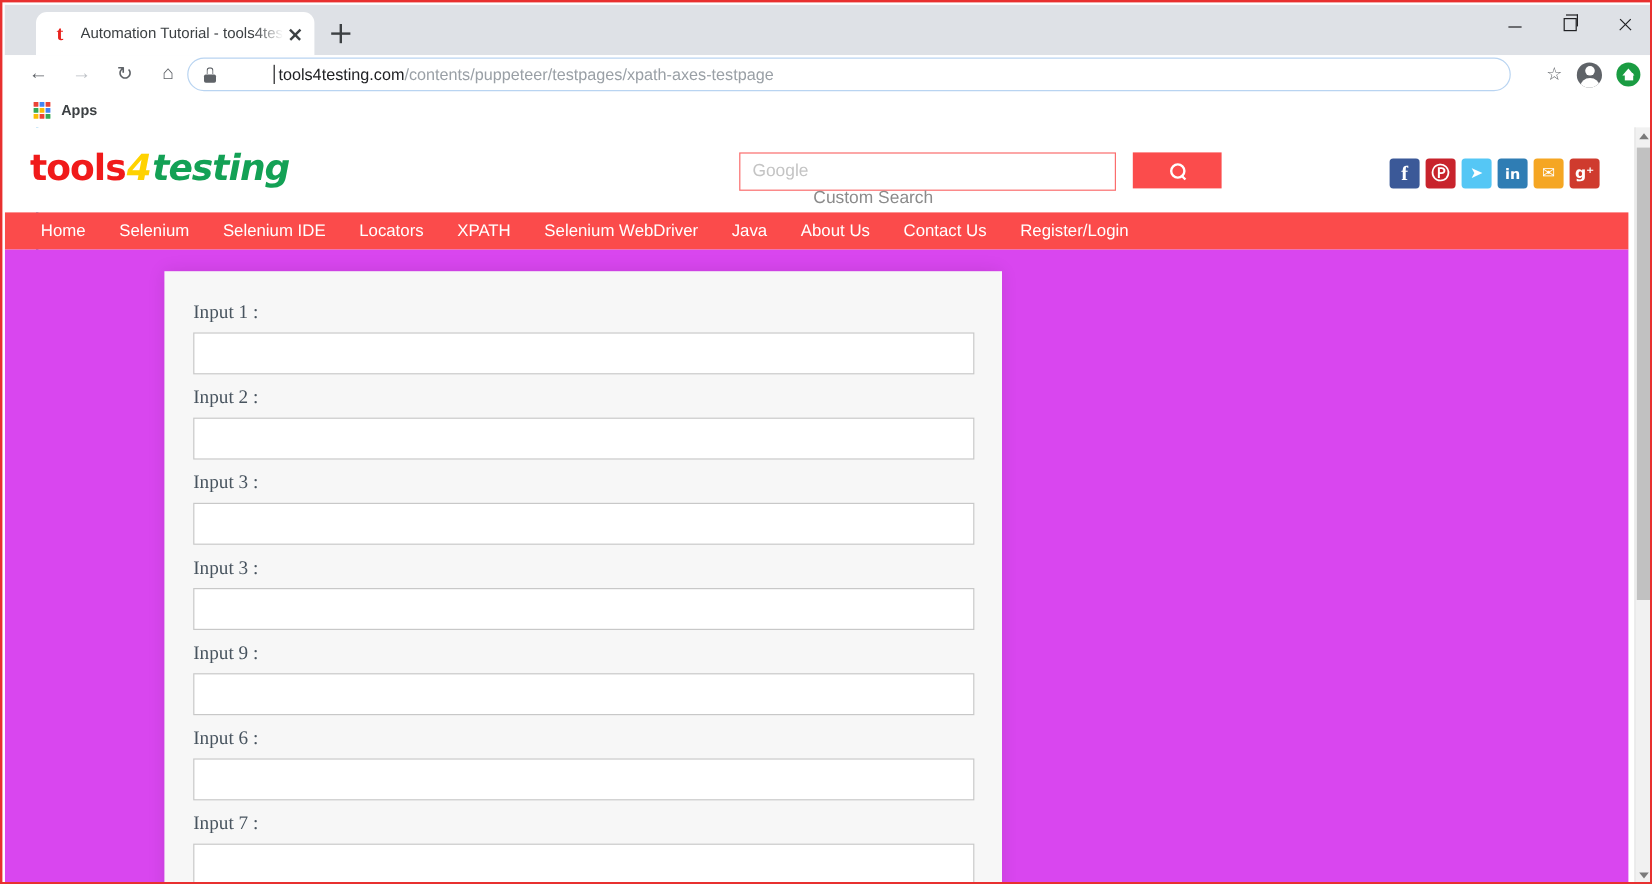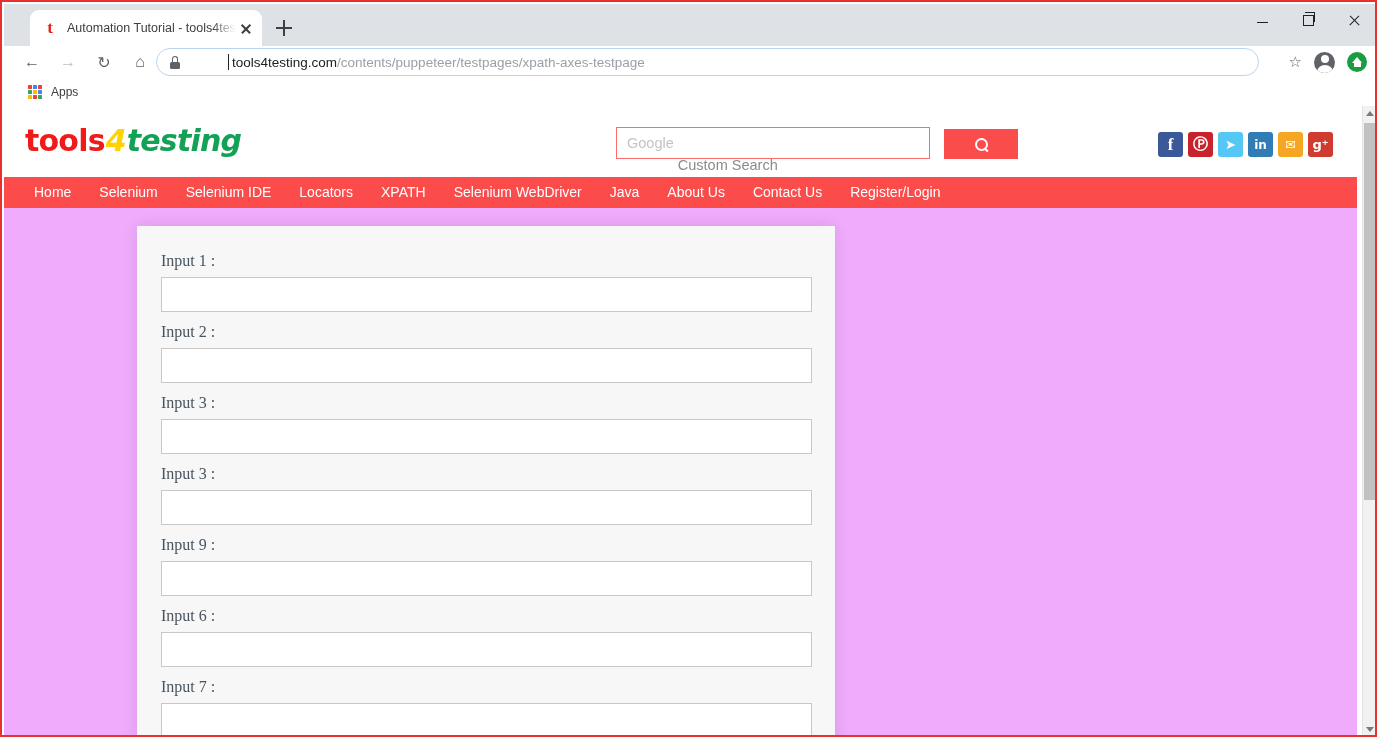--- a/index.html
+++ b/index.html
@@ -282,20 +282,21 @@
     display: flex;
     align-items: center;
     padding-left: 20px;
     box-sizing: border-box;
   }
   .apps-item {
     display: flex;
     gap: 9px;
     cursor: pointer;
     padding: 3px 4px;
+    font-weight: bold;
   }
   .apps-grid {
     width: 14px; height: 14px;
     display: grid;
     grid-template-columns: repeat(3, 1fr);
     grid-template-rows: repeat(3, 1fr);
     gap: 1.5px;
   }
   .apps-grid i { display: block; border-radius: 0.5px; }
   .apps-label {
@@ -340,21 +341,21 @@
     color: #ffd200;
     font-style: italic;
     font-weight: 900;
     padding: 0 1px;
   }
 
   .search-wrap {
     position: absolute;
     left: 589px; top: 21px;
     display: flex;
-    align-items: flex-end;
+    align-items: flex-start;
     gap: 14px;
     padding-left: 23px;
   }
   .search-input {
     width: 314px; height: 32px;
     border: 1px solid #fb6d6d;
     background: #ffffff;
     box-sizing: border-box;
     padding: 0 10px;
     display: flex;
@@ -431,21 +432,21 @@
     line-height: 31px;
     white-space: nowrap;
     cursor: pointer;
   }
 
   
   .content {
     position: absolute;
     left: 0; top: 102px;
     width: 1353px; height: 529px;
-    background: #f0abfc;
+    background: #d946ef;
   }
   .panel {
     position: absolute;
     left: 133px; top: 18px;
     width: 698px;
     min-height: 520px;
     background: #f7f7f7;
     box-shadow: 0 0 14px rgba(0,0,0,0.10);
     padding: 26px 24px 10px 24px;
     box-sizing: border-box;

